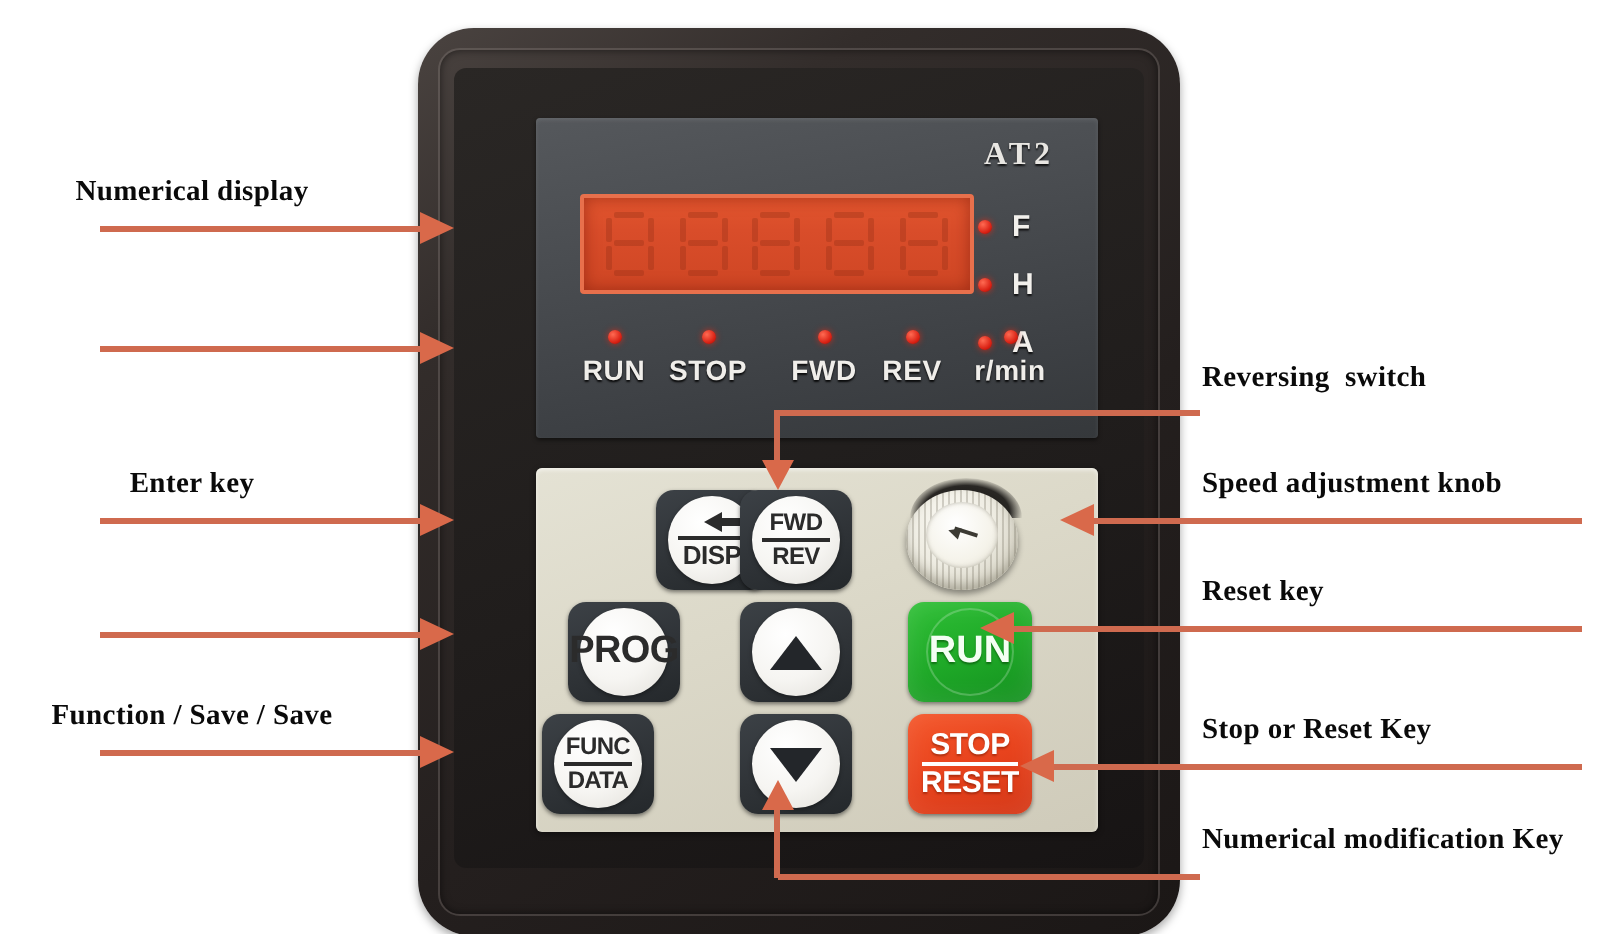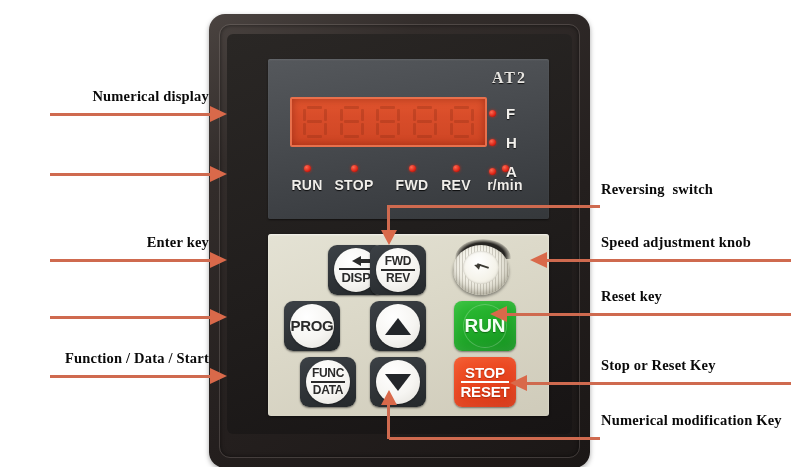--- a/index.html
+++ b/index.html
@@ -9,21 +9,21 @@
     font-family:"Liberation Serif", serif;
     overflow:hidden;
     position:relative;
   }
   #stage{position:absolute;left:0;top:0;width:800px;height:467px;}
 
   
   .device{
     position:absolute;left:209px;top:14px;width:381px;height:454px;
     background:linear-gradient(145deg,#4a4340 0%,#332d2b 22%,#241f1e 60%,#1b1716 100%);
-    border-radius:16px;
+    border-radius:28px;
     box-shadow:0 2px 5px rgba(0,0,0,.35);
   }
   .device-groove{
     position:absolute;left:10px;top:10px;right:10px;bottom:10px;
     border:1px solid rgba(150,140,135,.30);
     border-radius:11px;
     box-shadow:inset 0 0 4px rgba(0,0,0,.55);
   }
   .inner-face{
     position:absolute;left:18px;top:20px;width:345px;height:400px;
@@ -205,21 +205,21 @@
   }
 
   
   .callout-text{
     position:absolute;
     font-family:"Liberation Serif", serif;
     font-size:14.5px;font-weight:bold;color:#0a0a0a;
     white-space:pre;
     letter-spacing:.2px;
   }
-  .callout-text.left{text-align:right;margin-left:17px;}
+  .callout-text.left{text-align:center;}
   .ln{
     position:absolute;height:3px;
     background:#cf6a4f;
   }
   .vln{
     position:absolute;width:3px;background:#cf6a4f;
   }
   .head-right{
     position:absolute;width:0;height:0;
     border-top:8px solid transparent;border-bottom:8px solid transparent;
@@ -344,24 +344,24 @@
 
         <div class="pad" style="left:16px;top:11px;margin-left:44px;">
           <div class="cap">
             <div class="arrow-left"></div>
             <div class="cap-rule"></div>
             <div class="cap-txt">DISP</div>
           </div>
         </div>
         <div class="pad" style="left:16px;top:67px;">
           <div class="cap">
-            <div class="cap-txt" style="font-size:15px;">PROG</div>
-          </div>
-        </div>
-        <div class="pad" style="left:32px;top:123px;text-align:center;">
+            <div class="cap-txt" style="font-size:19px;">PROG</div>
+          </div>
+        </div>
+        <div class="pad" style="left:3px;top:123px;text-align:center;">
           <div class="cap">
             <div class="cap-txt small">FUNC</div>
             <div class="cap-rule"></div>
             <div class="cap-txt small">DATA</div>
           </div>
         </div>
 
         <div class="pad" style="left:102px;top:11px;">
           <div class="cap">
             <div class="cap-txt small">FWD</div>
@@ -410,21 +410,21 @@
   <div class="ln" style="left:50px;top:173px;width:168px;"></div>
   <div class="head-right" style="left:210px;top:166px;"></div>
 
   <div class="callout-text left" style="left:0px;top:234px;width:192px;">Enter key</div>
   <div class="ln" style="left:50px;top:259px;width:168px;"></div>
   <div class="head-right" style="left:210px;top:252px;"></div>
 
   <div class="ln" style="left:50px;top:316px;width:168px;"></div>
   <div class="head-right" style="left:210px;top:309px;"></div>
 
-  <div class="callout-text left" style="left:0px;top:350px;width:192px;">Function / Data / Start</div>
+  <div class="callout-text left" style="left:0px;top:350px;width:192px;">Function / Save / Save</div>
   <div class="ln" style="left:50px;top:375px;width:168px;"></div>
   <div class="head-right" style="left:210px;top:368px;"></div>
 
   <div class="callout-text" style="left:601px;top:181px;">Reversing  switch</div>
   <div class="ln" style="left:389px;top:205px;width:211px;"></div>
   <div class="vln" style="left:387px;top:205px;height:28px;"></div>
   <div class="head-down" style="left:381px;top:230px;"></div>
 
   <div class="callout-text" style="left:601px;top:234px;">Speed adjustment knob</div>
   <div class="ln" style="left:547px;top:259px;width:244px;"></div>

